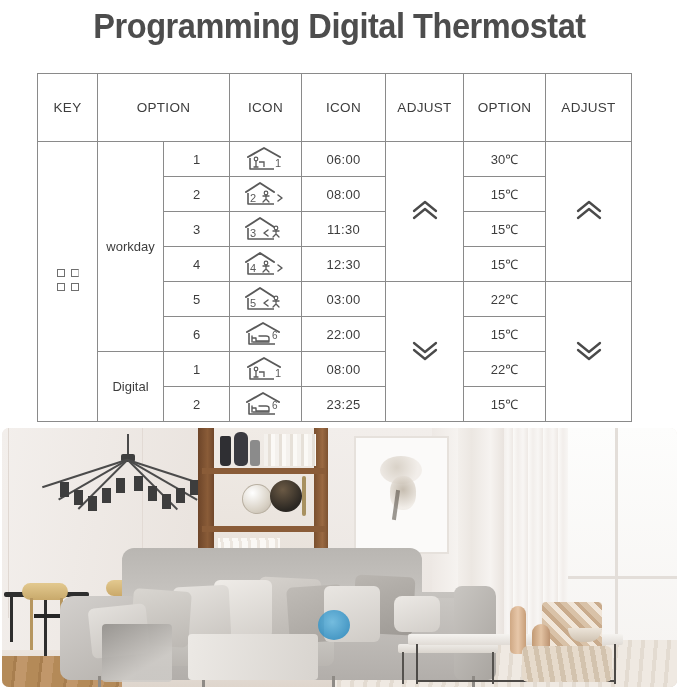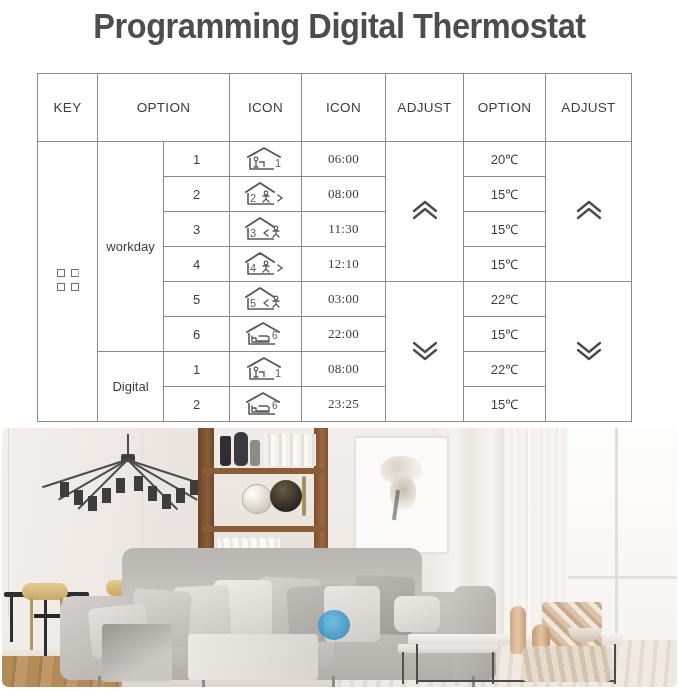--- a/index.html
+++ b/index.html
@@ -50,21 +50,21 @@
     color: #3d3d3d;
     font-weight: normal;
     padding: 0;
   }
   table.spec th { height: 68px; font-size: 13.5px; letter-spacing: 0.3px; }
   table.spec td.datarow { height: 35px; }
 
   .temp { font-size: 13px; color: #3d3d3d; white-space: nowrap; }
   .opt-label { font-size: 13.5px; color: #3d3d3d; }
   .num { font-size: 13.5px; color: #3d3d3d; }
-  .time { font-size: 13.5px; color: #3d3d3d; letter-spacing: 0.3px; font-family: Liberation Serif, serif; }
+  .time { font-size: 13.5px; color: #3d3d3d; letter-spacing: 0.3px; }
 
   
   .key-icon {
     display: inline-block;
     width: 22px; height: 22px;
     position: relative;
   }
   .key-icon i {
     position: absolute;
     width: 8px; height: 8px;
@@ -291,21 +291,21 @@
               <text x="31" y="21" font-family="Liberation Sans, sans-serif" font-size="11" fill="#5a5a5a">1</text>
             </svg>
           </td>
           <td class="datarow time">06:00</td>
           <td class="datarow" rowspan="4">
             <svg class="chev" viewBox="0 0 34 26">
               <path d="M6 14 L17 5 L28 14" fill="none" stroke="#4a4a4a" stroke-width="2.3" stroke-linecap="round" stroke-linejoin="round"></path>
               <path d="M6 21 L17 12 L28 21" fill="none" stroke="#4a4a4a" stroke-width="2.3" stroke-linecap="round" stroke-linejoin="round"></path>
             </svg>
           </td>
-          <td class="datarow temp">20℃</td>
+          <td class="datarow temp">30℃</td>
           <td class="datarow" rowspan="4">
             <svg class="chev" viewBox="0 0 34 26">
               <path d="M6 14 L17 5 L28 14" fill="none" stroke="#4a4a4a" stroke-width="2.3" stroke-linecap="round" stroke-linejoin="round"></path>
               <path d="M6 21 L17 12 L28 21" fill="none" stroke="#4a4a4a" stroke-width="2.3" stroke-linecap="round" stroke-linejoin="round"></path>
             </svg>
           </td>
         </tr>
 
         <tr>
           <td class="datarow num">2</td>
@@ -344,21 +344,21 @@
           <td class="datarow">
             <svg class="house-ico" width="48" height="27" viewBox="0 0 48 27">
               <path d="M4 11 L18 2 L32 11" fill="none" stroke="#5a5a5a" stroke-width="2" stroke-linecap="round" stroke-linejoin="round"></path>
               <path d="M6 12 L6 23 L32 23" fill="none" stroke="#5a5a5a" stroke-width="1.6" stroke-linejoin="round"></path>
               <text x="8" y="21" font-family="Liberation Sans, sans-serif" font-size="11" fill="#5a5a5a">4</text>
               <circle cx="24" cy="12" r="1.8" fill="none" stroke="#5a5a5a" stroke-width="1.2"></circle>
               <path d="M24 14 L24 18 M21 21 L24 18 L27 21 M21 15 L27 15" fill="none" stroke="#5a5a5a" stroke-width="1.3" stroke-linecap="round"></path>
               <path d="M36 14 L40 17 L36 20" fill="none" stroke="#5a5a5a" stroke-width="1.5" stroke-linecap="round" stroke-linejoin="round"></path>
             </svg>
           </td>
-          <td class="datarow time">12:10</td>
+          <td class="datarow time">12:30</td>
           <td class="datarow temp">15℃</td>
         </tr>
 
         <tr>
           <td class="datarow num">5</td>
           <td class="datarow">
             <svg class="house-ico" width="48" height="27" viewBox="0 0 48 27">
               <path d="M4 11 L18 2 L32 11" fill="none" stroke="#5a5a5a" stroke-width="2" stroke-linecap="round" stroke-linejoin="round"></path>
               <path d="M6 12 L6 23 L32 23" fill="none" stroke="#5a5a5a" stroke-width="1.6" stroke-linejoin="round"></path>
               <text x="8" y="21" font-family="Liberation Sans, sans-serif" font-size="11" fill="#5a5a5a">5</text>

